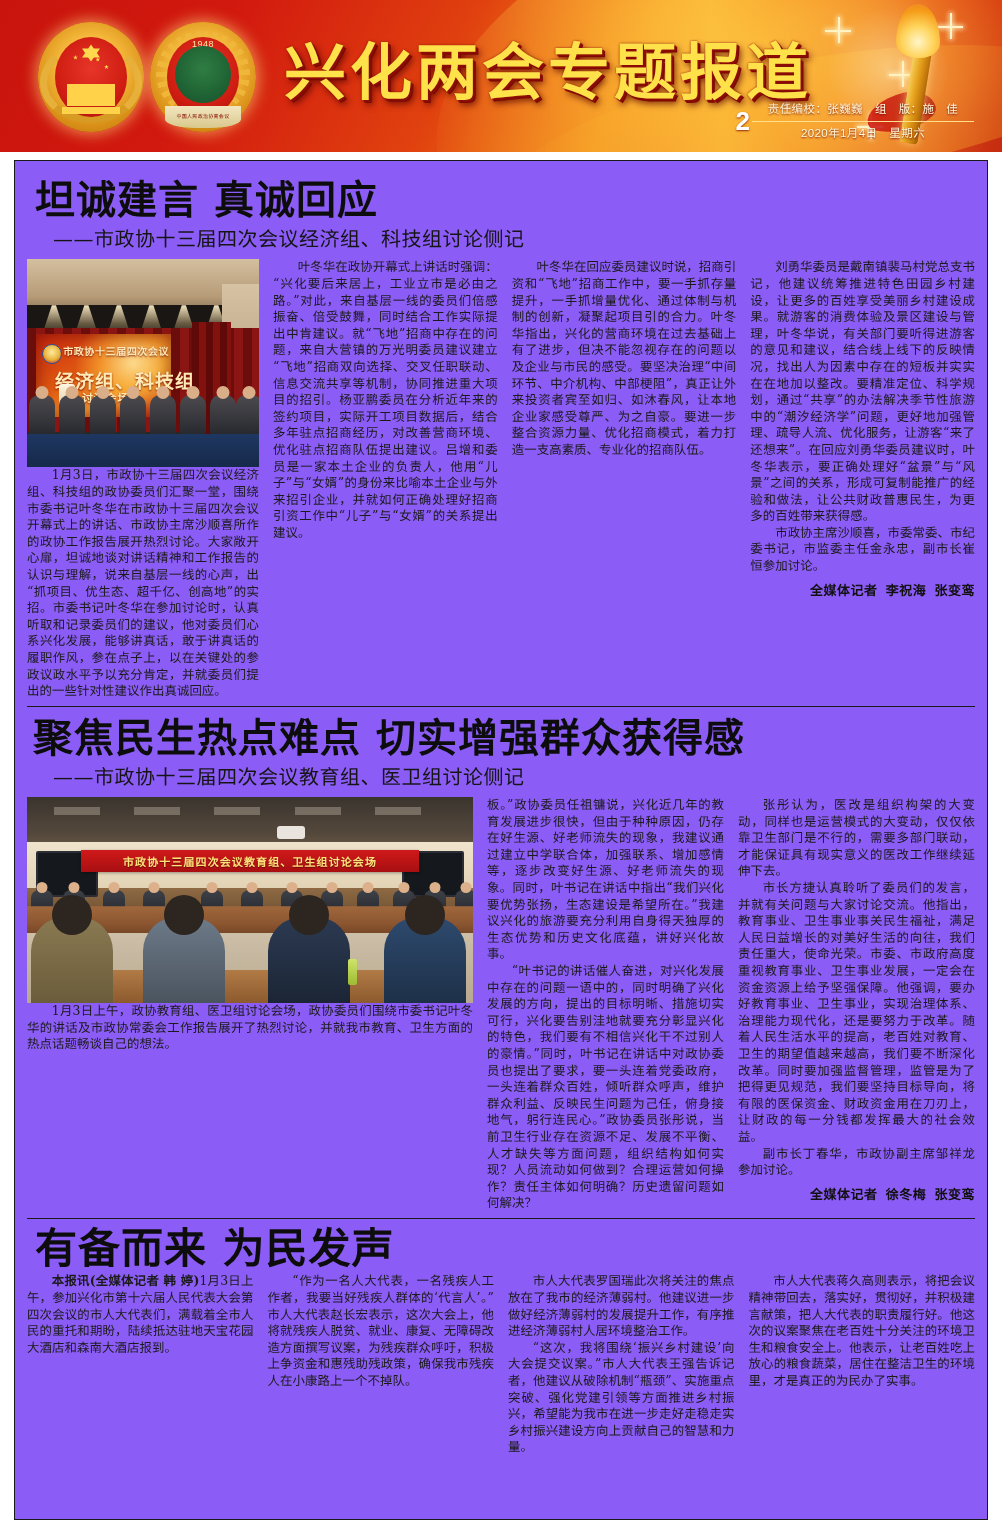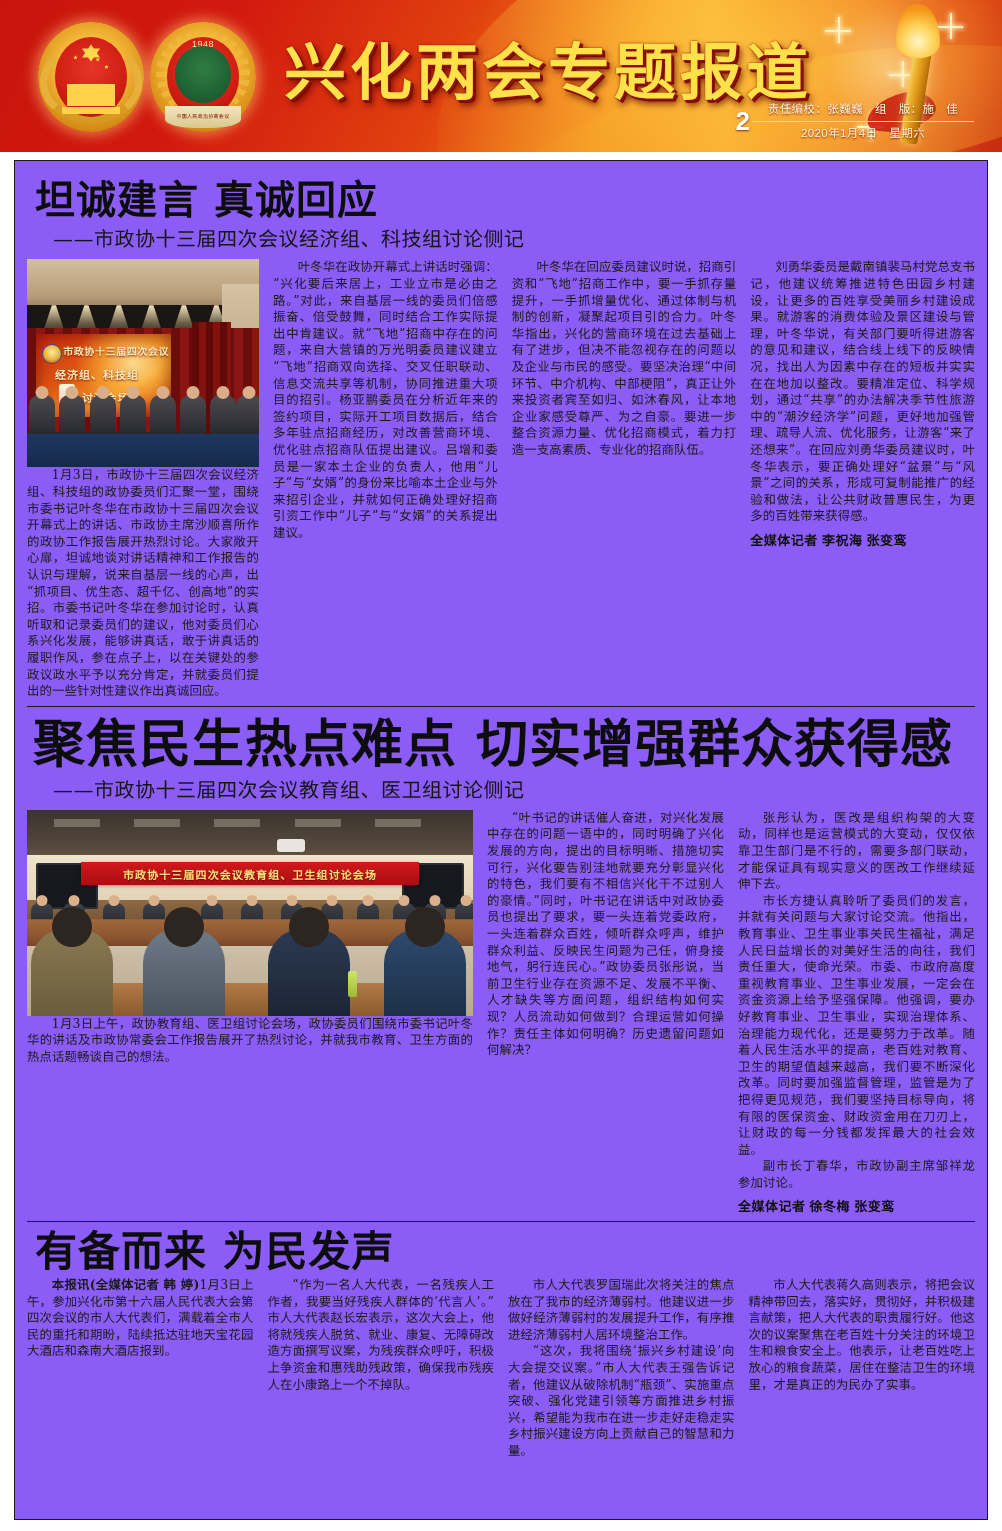--- a/index.html
+++ b/index.html
@@ -208,21 +208,21 @@
   .rule { border-top: 1.4px solid #1a1a1a; margin: 6px 0 0 0; }
 
   .hl {
     font-family: "DejaVu Sans", "Liberation Sans", sans-serif;
     font-weight: bold;
     color: #0d0d0d;
     letter-spacing: 1px;
     line-height: 1.06;
   }
   .hl-1 { font-size: 40px; padding: 8px 0 2px 8px; }
-  .hl-2 { font-size: 52px; padding: 10px 0 2px 6px; }
+  .hl-2 { font-size: 40px; padding: 10px 0 2px 6px; }
   .hl-3 { font-size: 42px; padding: 8px 0 2px 8px; }
   .sub {
     font-family: "DejaVu Sans", "Liberation Sans", sans-serif;
     font-size: 20px; color: #151515; letter-spacing: .5px;
     padding: 4px 0 8px 26px;
     line-height: 1.2;
   }
 
   .cols { display: flex; gap: 14px; }
   .col { flex: 1 1 0; min-width: 0; }
@@ -236,23 +236,24 @@
     text-align: justify;
     text-justify: inter-character;
     margin: 0 0 0 0;
     text-indent: 2em;
     letter-spacing: 0.1px;
     color: #1b1b1b;
     word-break: break-all;
   }
   p.bt.cont { text-indent: 0; }
   p.byline {
-    font-family: Liberation Sans, sans-serif;
+    font-family: Liberation Mono, monospace;
     font-weight: bold;
     font-size: 13px;
+    text-align: right;
     margin: 5px 0 0 0;
     color: #111;
     letter-spacing: .5px;
   }
   .lead { font-weight: bold; }
 
   
   .photo {
     width: 100%;
     position: relative;
@@ -304,21 +305,21 @@
     background: radial-gradient(circle at 50% 40%, #ffe9a0 0%, #e8b43a 55%, #b8141b 100%);
     border: 1.5px solid #2c4f9e;
   }
   .p1 .screen .t1, .p1 .screen .t2, .p1 .screen .t3 {
     position: absolute; color: #ffe9b5;
     font-family: "DejaVu Sans", "Liberation Sans", sans-serif;
     font-weight: bold; white-space: nowrap;
     text-shadow: 0 1px 2px rgba(110,12,4,.85);
   }
   .p1 .screen .t1 { left: 20%; top: 10%; font-size: 10px; letter-spacing: .6px; }
-  .p1 .screen .t2 { left: 14%; top: 38%; font-size: 11px; letter-spacing: 1px; }
+  .p1 .screen .t2 { left: 14%; top: 38%; font-size: 19px; letter-spacing: 1px; }
   .p1 .screen .t3 { left: 34%; top: 66%; font-size: 11px; letter-spacing: .8px; }
   .p1 .podium {
     position: absolute; left: 14%; top: 60%; width: 16px; height: 26px;
     background: linear-gradient(180deg,#fff7e2,#d8c8a4);
     border-radius: 3px 3px 0 0;
   }
   .p1 .table {
     position: absolute; left: 0; bottom: 0; width: 100%; height: 16%;
     background: linear-gradient(180deg,#1e3761 0%, #16294a 100%);
   }
@@ -542,20 +543,21 @@
       <div class="col">
         <p class="bt" style="padding-top:0;">叶冬华在政协开幕式上讲话时强调：“兴化要后来居上，工业立市是必由之路。”对此，来自基层一线的委员们倍感振奋、倍受鼓舞，同时结合工作实际提出中肯建议。就“飞地”招商中存在的问题，来自大营镇的万光明委员建议建立“飞地”招商双向选择、交叉任职联动、信息交流共享等机制，协同推进重大项目的招引。杨亚鹏委员在分析近年来的签约项目，实际开工项目数据后，结合多年驻点招商经历，对改善营商环境、优化驻点招商队伍提出建议。吕增和委员是一家本土企业的负责人，他用“儿子”与“女婿”的身份来比喻本土企业与外来招引企业，并就如何正确处理好招商引资工作中“儿子”与“女婿”的关系提出建议。</p>
       </div>
 
       <div class="col">
         <p class="bt">叶冬华在回应委员建议时说，招商引资和“飞地”招商工作中，要一手抓存量提升，一手抓增量优化、通过体制与机制的创新，凝聚起项目引的合力。叶冬华指出，兴化的营商环境在过去基础上有了进步，但决不能忽视存在的问题以及企业与市民的感受。要坚决治理“中间环节、中介机构、中部梗阻”，真正让外来投资者宾至如归、如沐春风，让本地企业家感受尊严、为之自豪。要进一步整合资源力量、优化招商模式，着力打造一支高素质、专业化的招商队伍。</p>
       </div>
 
       <div class="col">
         <p class="bt">刘勇华委员是戴南镇裴马村党总支书记，他建议统筹推进特色田园乡村建设，让更多的百姓享受美丽乡村建设成果。就游客的消费体验及景区建设与管理，叶冬华说，有关部门要听得进游客的意见和建议，结合线上线下的反映情况，找出人为因素中存在的短板并实实在在地加以整改。要精准定位、科学规划，通过“共享”的办法解决季节性旅游中的“潮汐经济学”问题，更好地加强管理、疏导人流、优化服务，让游客“来了还想来”。在回应刘勇华委员建议时，叶冬华表示，要正确处理好“盆景”与“风景”之间的关系，形成可复制能推广的经验和做法，让公共财政普惠民生，为更多的百姓带来获得感。</p>
+        <p class="bt">市政协主席沙顺喜，市委常委、市纪委书记，市监委主任金永忠，副市长崔恒参加讨论。</p>
         <p class="byline">全媒体记者  李祝海  张变鸾</p>
       </div>
 
     </div>
     <div class="rule"></div>
   </div>
 
   <div class="art">
     <div class="hl hl-2">聚焦民生热点难点  切实增强群众获得感</div>
     <div class="sub">——市政协十三届四次会议教育组、医卫组讨论侧记</div>
@@ -601,20 +603,21 @@
             <span style="left:26%; background:linear-gradient(180deg,#6d7a88,#4a545f);"></span>
             <span style="left:54%; background:linear-gradient(180deg,#2c3a52,#1b2535);"></span>
             <span style="left:80%; background:linear-gradient(180deg,#2e4a6e,#1d3048);"></span>
           </div>
           <div class="bottle"></div>
         </div>
         <p class="bt cap">1月3日上午，政协教育组、医卫组讨论会场，政协委员们围绕市委书记叶冬华的讲话及市政协常委会工作报告展开了热烈讨论，并就我市教育、卫生方面的热点话题畅谈自己的想法。</p>
       </div>
 
       <div class="col">
+        <p class="bt cont">板。”政协委员任祖镛说，兴化近几年的教育发展进步很快，但由于种种原因，仍存在好生源、好老师流失的现象，我建议通过建立中学联合体，加强联系、增加感情等，逐步改变好生源、好老师流失的现象。同时，叶书记在讲话中指出“我们兴化要优势张扬，生态建设是希望所在。”我建议兴化的旅游要充分利用自身得天独厚的生态优势和历史文化底蕴，讲好兴化故事。</p>
         <p class="bt">“叶书记的讲话催人奋进，对兴化发展中存在的问题一语中的，同时明确了兴化发展的方向，提出的目标明晰、措施切实可行，兴化要告别洼地就要充分彰显兴化的特色，我们要有不相信兴化干不过别人的豪情。”同时，叶书记在讲话中对政协委员也提出了要求，要一头连着党委政府，一头连着群众百姓，倾听群众呼声，维护群众利益、反映民生问题为己任，俯身接地气，躬行连民心。”政协委员张彤说，当前卫生行业存在资源不足、发展不平衡、人才缺失等方面问题，组织结构如何实现？人员流动如何做到？合理运营如何操作？责任主体如何明确？历史遗留问题如何解决？</p>
       </div>
 
       <div class="col">
         <p class="bt">张彤认为，医改是组织构架的大变动，同样也是运营模式的大变动，仅仅依靠卫生部门是不行的，需要多部门联动，才能保证具有现实意义的医改工作继续延伸下去。</p>
         <p class="bt">市长方捷认真聆听了委员们的发言，并就有关问题与大家讨论交流。他指出，教育事业、卫生事业事关民生福祉，满足人民日益增长的对美好生活的向往，我们责任重大，使命光荣。市委、市政府高度重视教育事业、卫生事业发展，一定会在资金资源上给予坚强保障。他强调，要办好教育事业、卫生事业，实现治理体系、治理能力现代化，还是要努力于改革。随着人民生活水平的提高，老百姓对教育、卫生的期望值越来越高，我们要不断深化改革。同时要加强监督管理，监管是为了把得更见规范，我们要坚持目标导向，将有限的医保资金、财政资金用在刀刃上，让财政的每一分钱都发挥最大的社会效益。</p>
         <p class="bt">副市长丁春华，市政协副主席邹祥龙参加讨论。</p>
         <p class="byline">全媒体记者  徐冬梅  张变鸾</p>
       </div>
 

